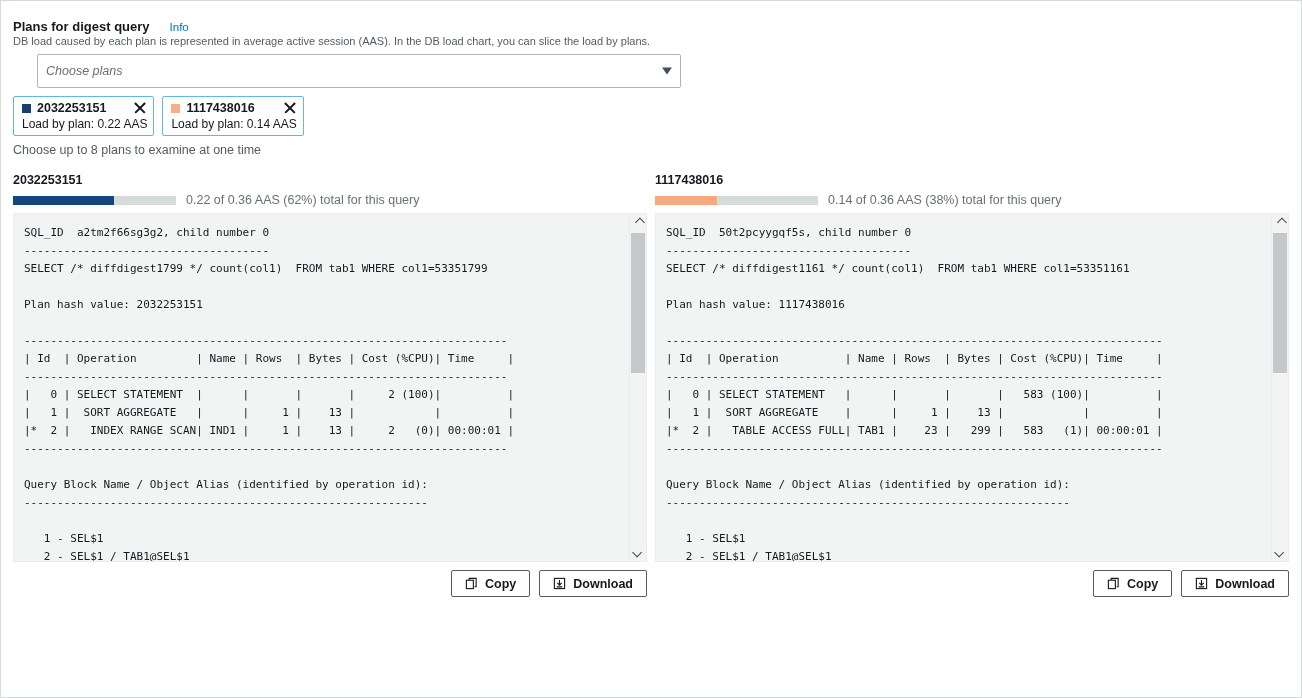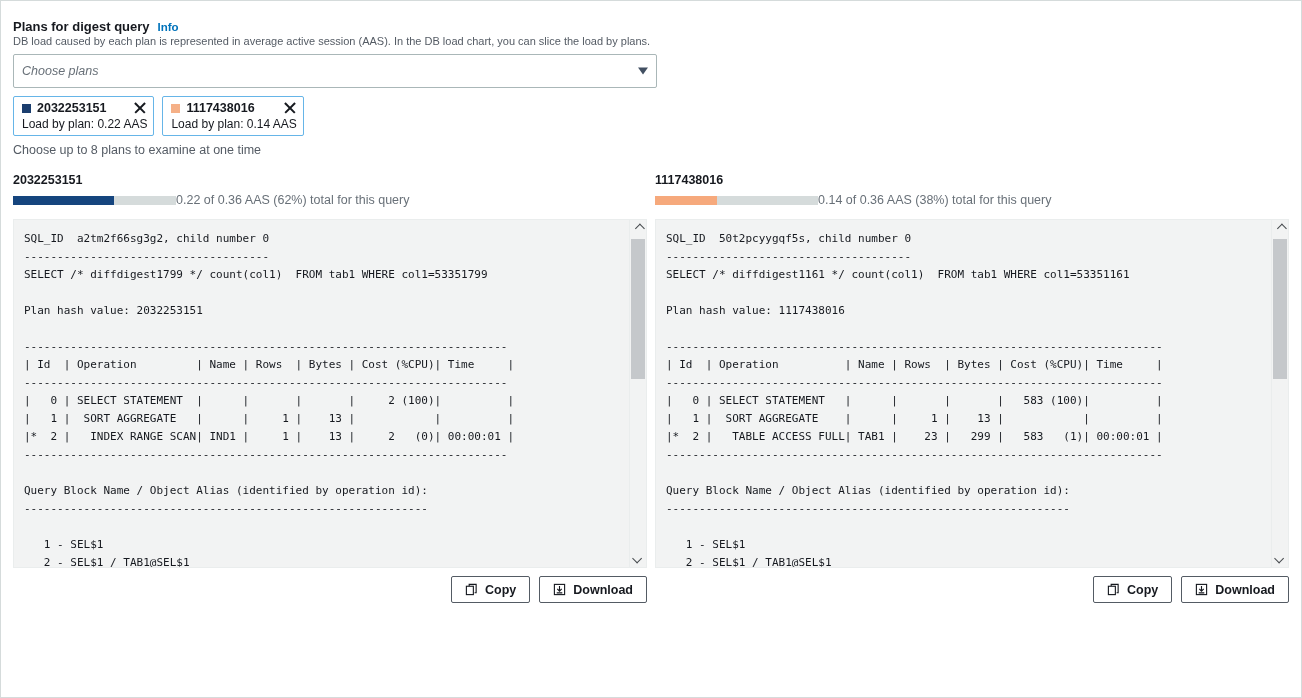--- a/index.html
+++ b/index.html
@@ -67,41 +67,42 @@
 
   .section-title {
     font-size: 13px;
     font-weight: bold;
     color: #16191f;
     margin: 0 0 1px 0;
   }
   .info-link {
     color: #0073bb;
     font-size: 11.5px;
-    font-weight: bold;
-    cursor: pointer;
-    margin-left: 8px;
+    font-weight: normal;
+    cursor: pointer;
+    margin-left: 20px;
   }
   .section-desc {
     font-size: 11px;
     color: #545b64;
     margin: 0 0 7px 0;
   }
 
   
   .combo {
     position: relative;
     width: 644px;
     height: 26px;
     border: 1px solid #aab7b8;
     border-radius: 2px;
     background: #fff;
     display: flex;
     align-items: center;
     padding: 16px 8px;
+    margin-left: 24px;
   }
   .combo .ph {
     font-size: 12.5px;
     font-style: italic;
     color: #687078;
   }
   .combo .caret {
     position: absolute;
     right: 8px; top: 50%;
     transform: translateY(-50%);
@@ -176,22 +177,22 @@
   .col { width: 646px; }
   .col-title {
     font-size: 12.5px;
     font-weight: bold;
     color: #16191f;
     margin-bottom: 6px;
   }
   .bar-row {
     display: flex;
     align-items: center;
-    gap: 0;
-    margin-bottom: 12px;
+    gap: 10px;
+    margin-bottom: 6px;
   }
   .bar-track {
     width: 163px;
     height: 9px;
     background: #d5dbdb;
     flex: 0 0 auto;
   }
   .bar-fill { height: 9px; }
   .bar-text {
     font-size: 12.5px;

